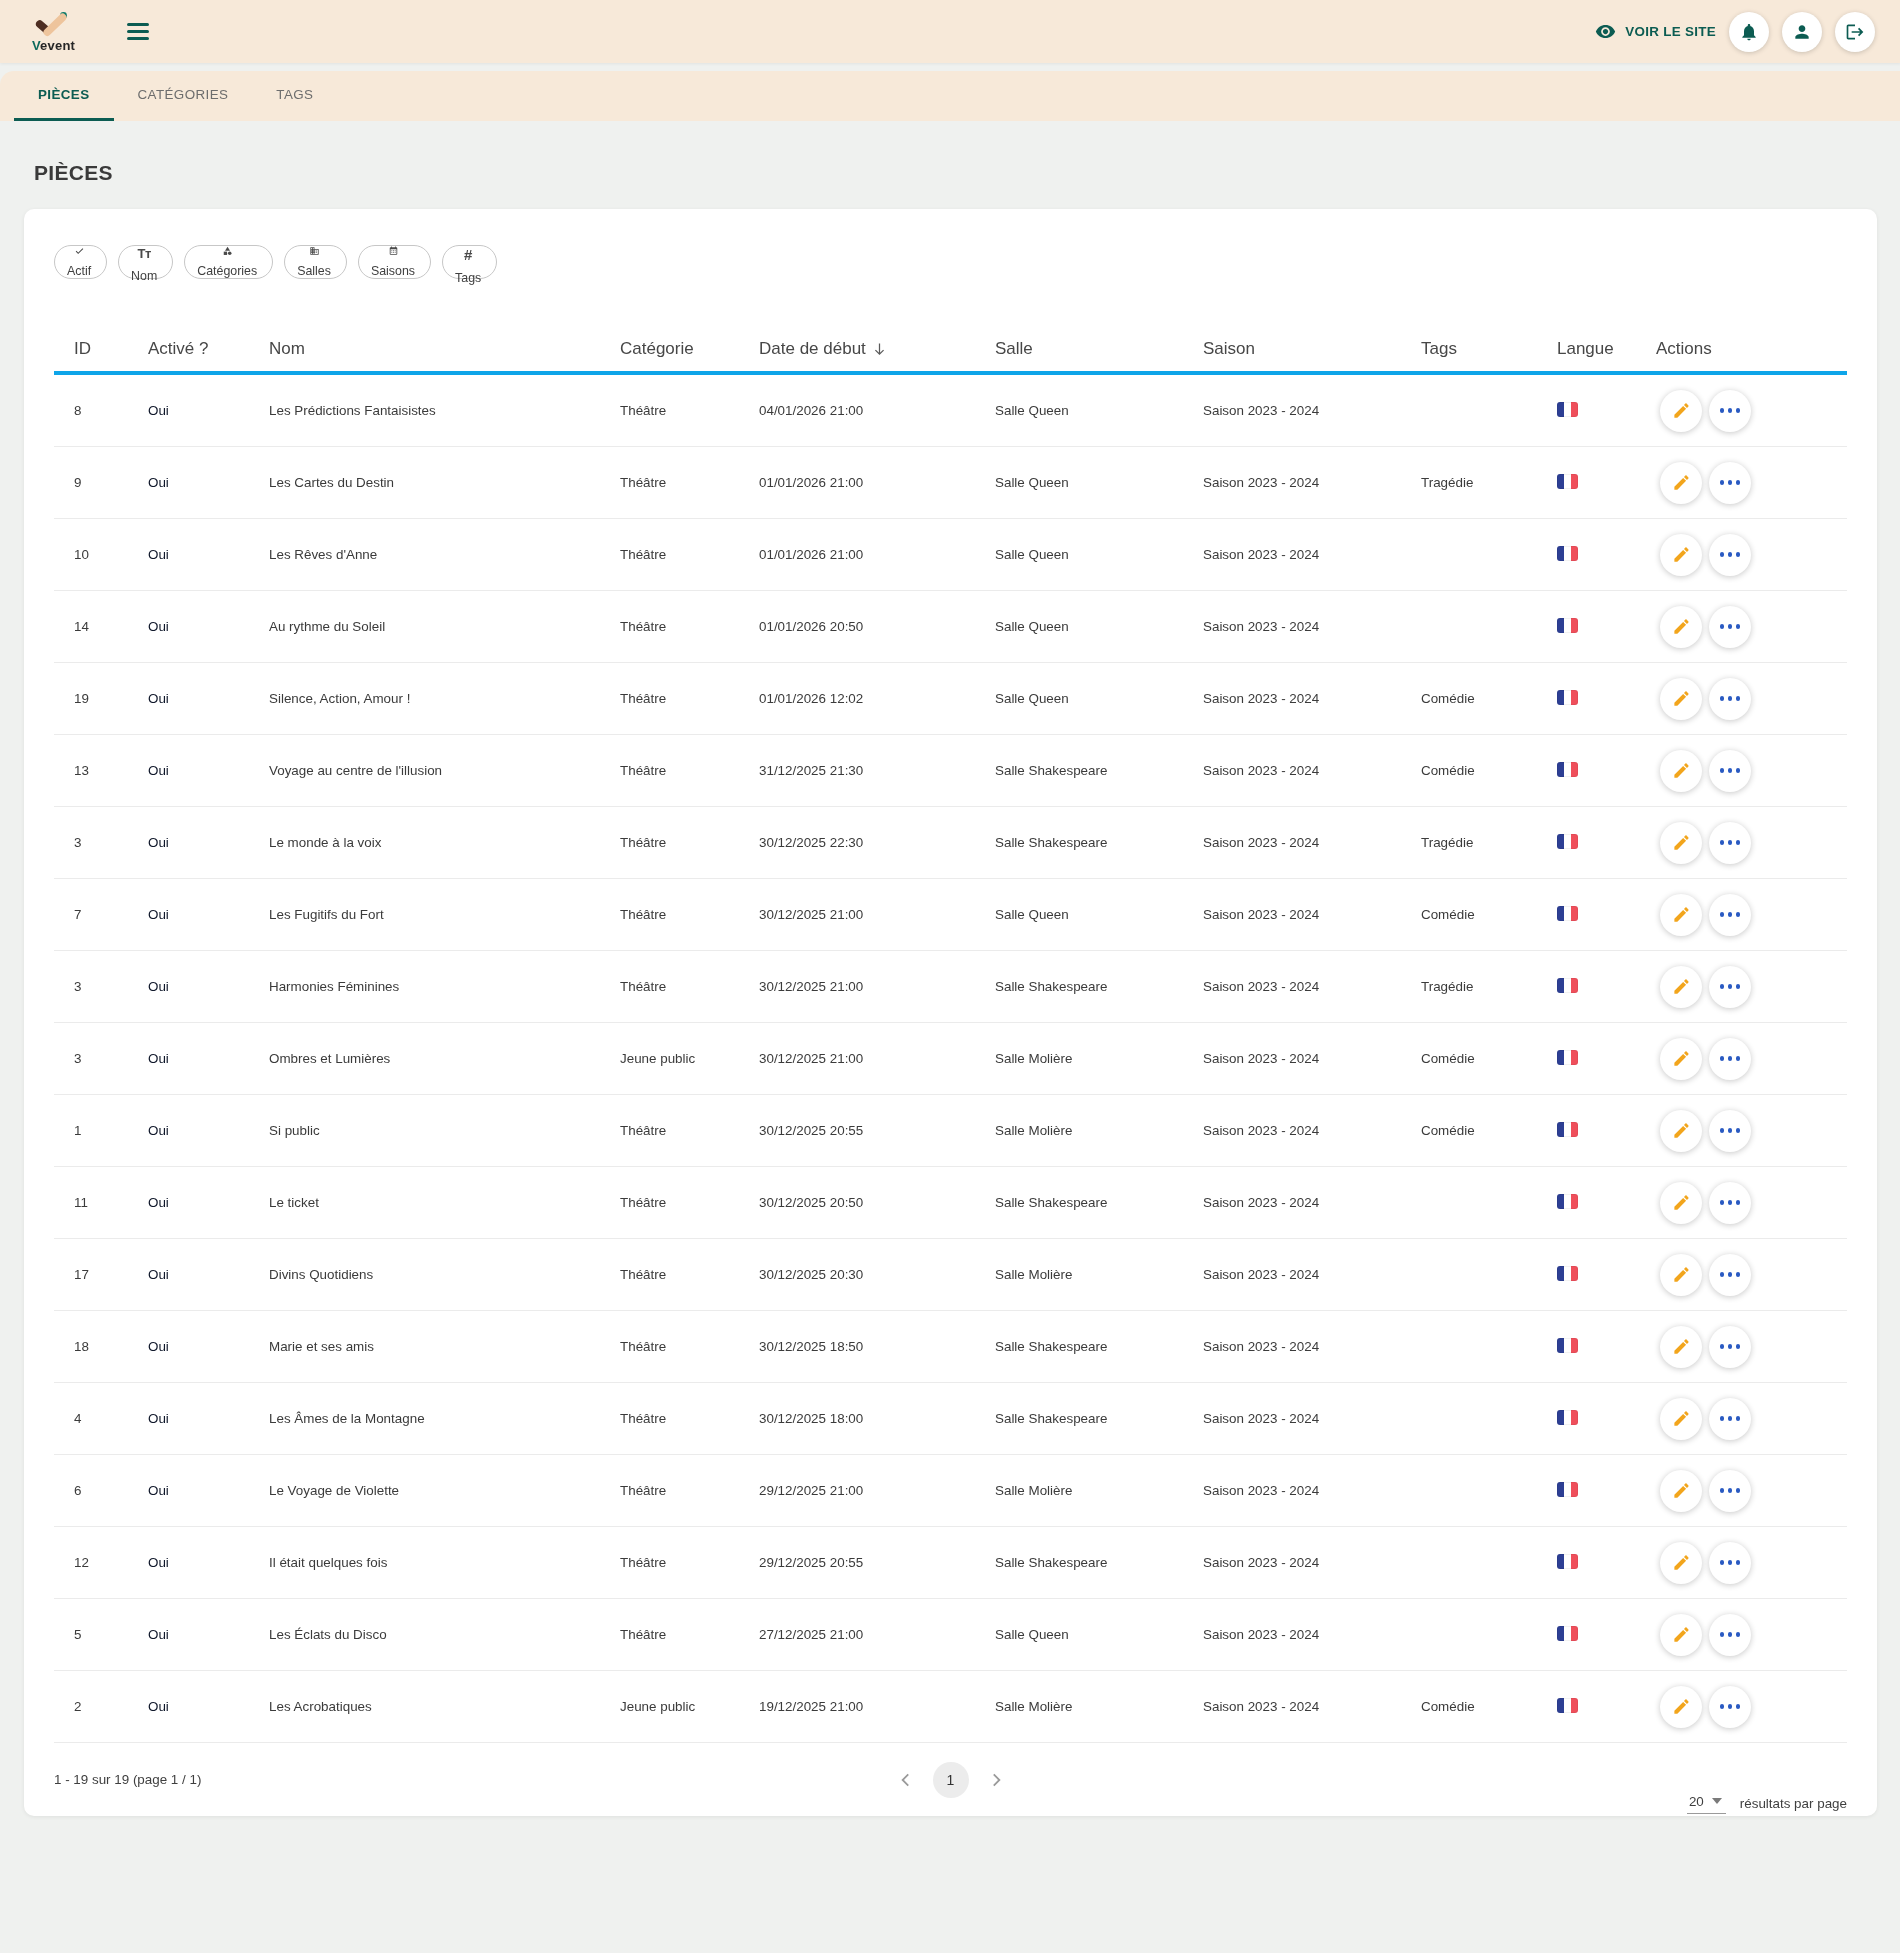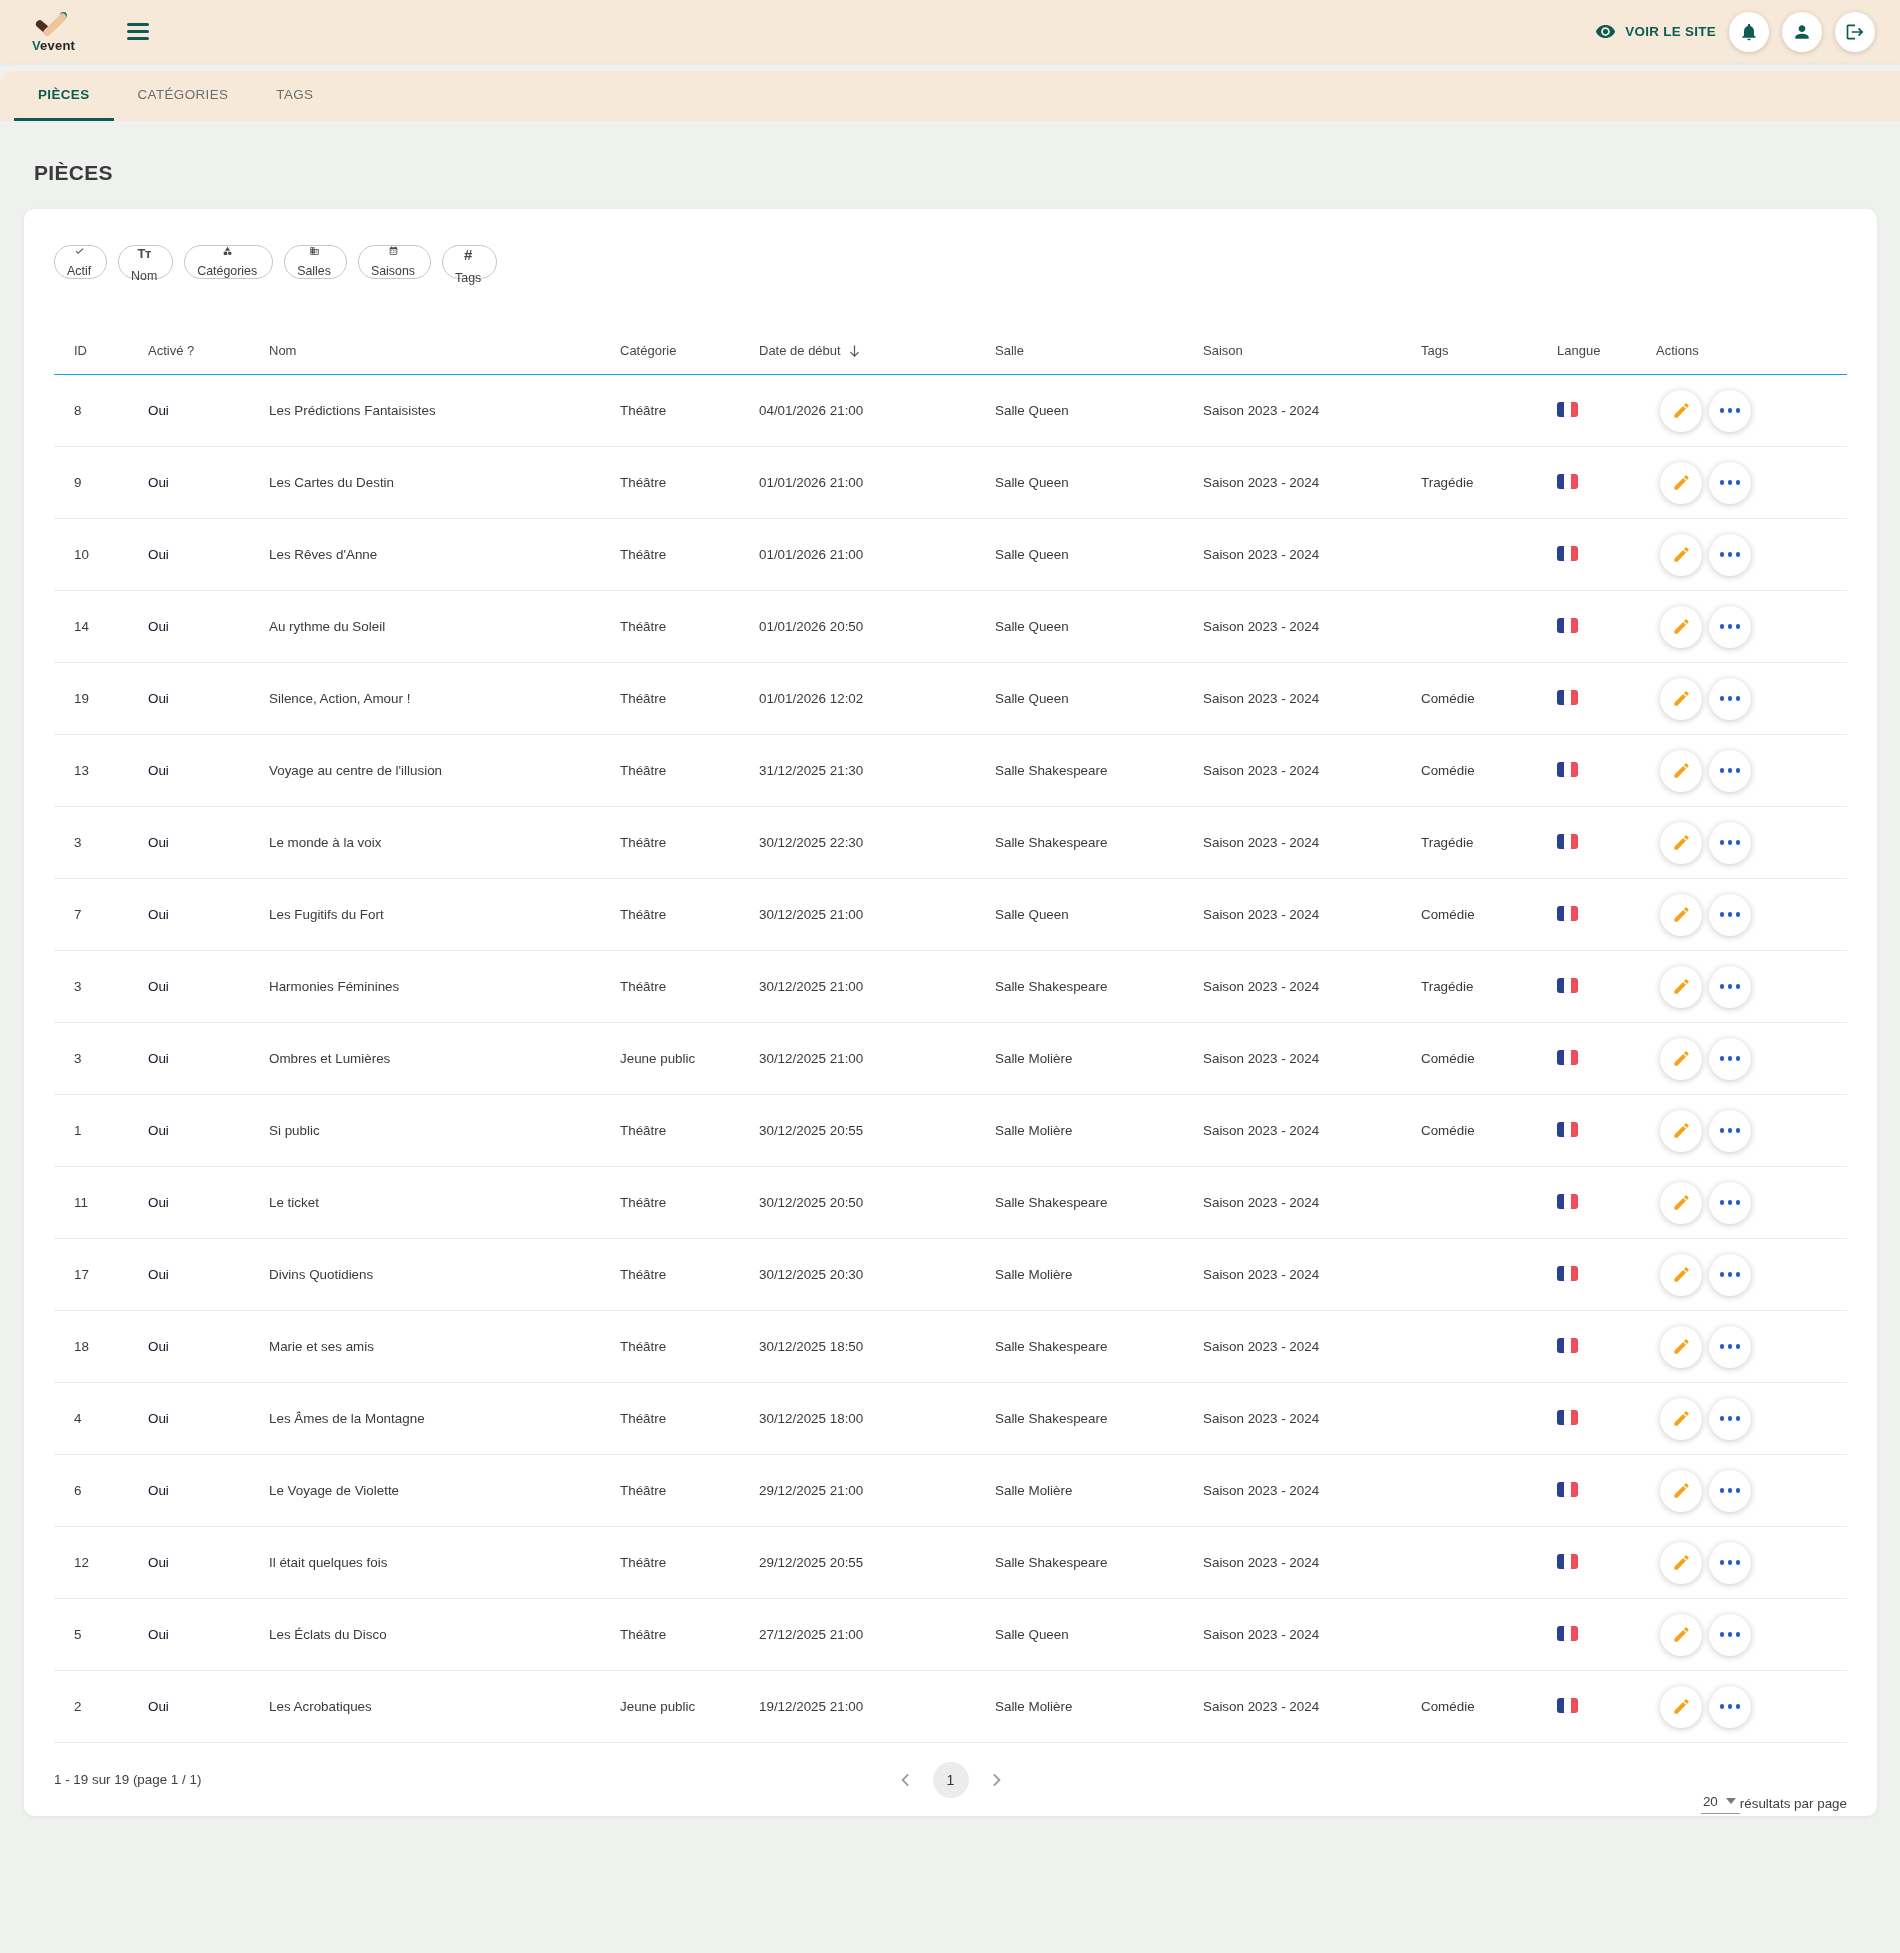--- a/index.html
+++ b/index.html
@@ -81,21 +81,21 @@
   .chip svg { stroke:#4a4a4a; fill:#4a4a4a; }
   .chip .txt-icon { font-weight:700; font-size:13px; color:#4a4a4a; letter-spacing:-0.5px; }
   .chip .hash-icon { font-weight:700; font-size:15px; color:#4a4a4a; }
   
   .table { margin:0 30px; }
   .trow {
     display:grid;
     grid-template-columns:94px 121px 351px 139px 236px 208px 218px 136px 99px 1fr;
     align-items:center;
   }
-  .thead { height:48px; border-bottom:1px solid #0ea5e9; color:#474747; font-size:13px; }
+  .thead { height:48px; border-bottom:4px solid #0ea5e9; color:#474747; font-size:17px; }
   .thead .th { display:flex; align-items:center; gap:6px; }
   .tbody .trow { height:72px; border-bottom:1px solid #ebebeb; font-size:13.4px; color:#3b3b3b; }
   .tbody .trow:last-child { border-bottom:1px solid #ebebeb; }
   .cell-id { padding-left:20px; }
   .th.col-id { padding-left:20px; }
   .cell-active { color:#0f172a; }
   .flag {
     display:inline-block; width:21px; height:15px; border-radius:3px;
     background:linear-gradient(90deg,#2d3f94 0 33.4%,#ffffff 33.4% 66.7%,#ef4f5b 66.7% 100%);
     box-shadow:inset 0 0 0 1px rgba(0,0,0,0.05);
@@ -115,21 +115,21 @@
     padding:0 30px; position:relative; font-size:13.4px; color:#3f3f3f;
   }
   .pagination { position:absolute; left:50%; top:50%; transform:translate(-50%,-50%); display:flex; align-items:center; gap:14px; }
   .page-chevron { background:none; border:none; cursor:pointer; display:flex; padding:4px; }
   .page-current {
     width:36px; height:36px; border-radius:50%;
     background:#ececec; border:none; cursor:pointer;
     font-size:14px; color:#333; font-family:inherit;
     display:flex; align-items:center; justify-content:center;
   }
-  .per-page { display:flex; align-items:center; gap:0;margin-top:48px; }
+  .per-page { display:flex; align-items:center; gap:14px;margin-top:48px; }
   .per-page-select {
     display:flex; align-items:center; gap:8px;
     border-bottom:1px solid #9a9a9a; padding:0 4px 4px 2px;
     cursor:pointer; color:#3f3f3f;
   }
   .caret { width:0; height:0; border-left:5px solid transparent; border-right:5px solid transparent; border-top:6px solid #7a7a7a; }
 </style>
 </head>
 <body>
 

